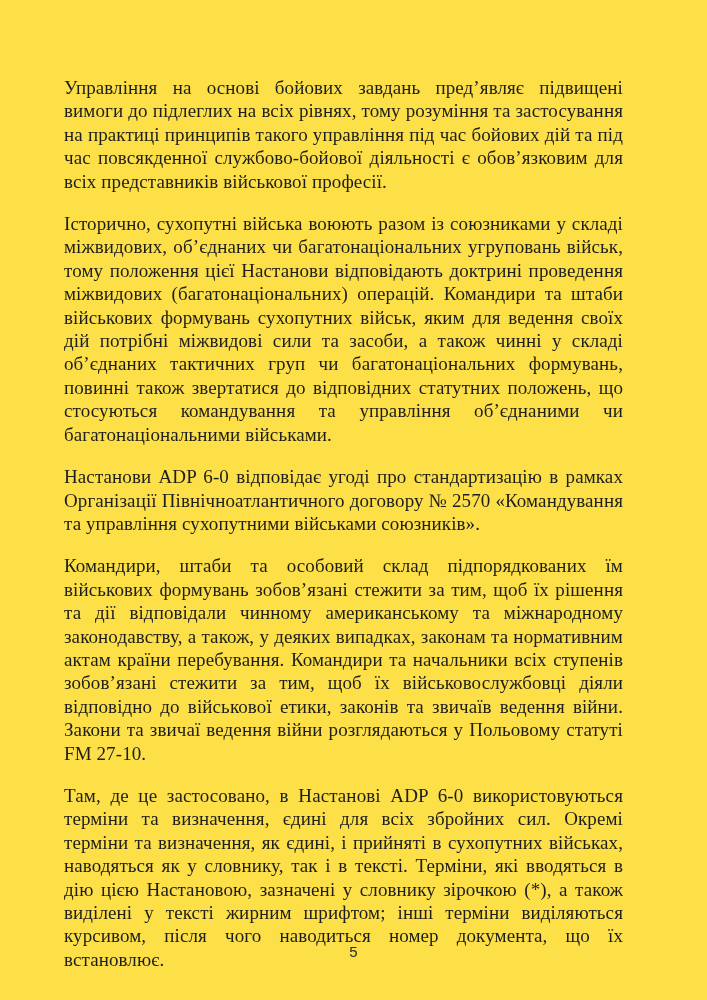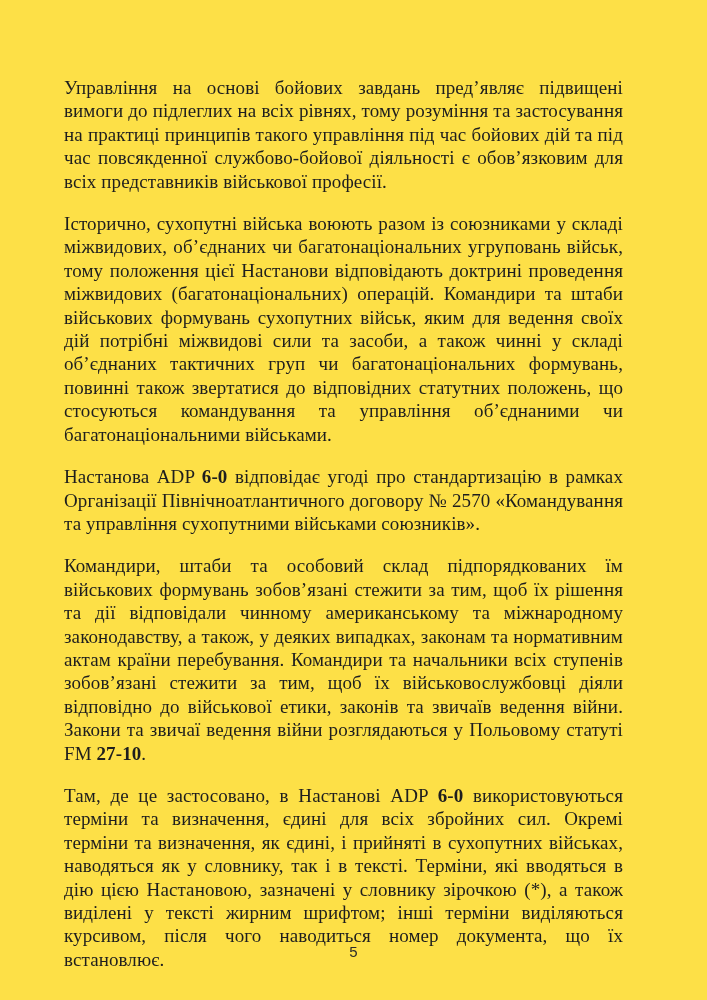--- a/index.html
+++ b/index.html
@@ -19,38 +19,38 @@
     color: #1e1e1e;
   }
   .text-block p {
     margin: 0 0 19px 0;
     font-size: 19px;
     line-height: 23.4px;
     text-align: justify;
     letter-spacing: 0.1px;
   }
   .text-block p span.bold {
-    font-weight: bold;
+    font-weight: normal;
   }
   .page-number {
     position: absolute;
     bottom: 40px;
     left: 0;
     width: 707px;
     text-align: center;
     font-family: "Liberation Sans", sans-serif;
     font-size: 15px;
     color: #2b2b2b;
   }
 </style>
 </head>
 <body>
 
 <div class="page">
   <div class="text-block">
     <p><span>Управління на основі бойових завдань пред’являє підвищені вимоги до підлеглих на всіх рівнях, тому розуміння та застосування на практиці принципів такого управління під час бойових дій та під час повсякденної службово-бойової діяльності є обов’язковим для всіх представників військової професії.</span></p>
     <p><span>Історично, сухопутні війська воюють разом із союзниками у складі міжвидових, об’єднаних чи багатонаціональних угруповань військ, тому положення цієї Настанови відповідають доктрині проведення міжвидових (багатонаціональних) операцій. Командири та штаби військових формувань сухопутних військ, яким для ведення своїх дій потрібні міжвидові сили та засоби, а також чинні у складі об’єднаних тактичних груп чи багатонаціональних формувань, повинні також звертатися до відповідних статутних положень, що стосуються командування та управління об’єднаними чи багатонаціональними військами.</span></p>
-    <p><span>Настанова ADP </span><span class="bold">6-0</span><span> відповідає угоді про стандартизацію в рамках Організації Північноатлантичного договору № 2570 «Командування та управління сухопутними військами союзників».</span></p>
+    <p><span>Настанови ADP </span><span class="bold">6-0</span><span> відповідає угоді про стандартизацію в рамках Організації Північноатлантичного договору № 2570 «Командування та управління сухопутними військами союзників».</span></p>
     <p><span>Командири, штаби та особовий склад підпорядкованих їм військових формувань зобов’язані стежити за тим, щоб їх рішення та дії відповідали чинному американському та міжнародному законодавству, а також, у деяких випадках, законам та нормативним актам країни перебування. Командири та начальники всіх ступенів зобов’язані стежити за тим, щоб їх військовослужбовці діяли відповідно до військової етики, законів та звичаїв ведення війни. Закони та звичаї ведення війни розглядаються у Польовому статуті FM </span><span class="bold">27-10</span><span>.</span></p>
     <p><span>Там, де це застосовано, в Настанові ADP </span><span class="bold">6-0</span><span> використовуються терміни та визначення, єдині для всіх збройних сил. Окремі терміни та визначення, як єдині, і прийняті в сухопутних військах, наводяться як у словнику, так і в тексті. Терміни, які вводяться в дію цією Настановою, зазначені у словнику зірочкою (*), а також виділені у тексті жирним шрифтом; інші терміни виділяються курсивом, після чого наводиться номер документа, що їх встановлює.</span></p>
   </div>
   <div class="page-number">5</div>
 </div>
 
 </body></html>

